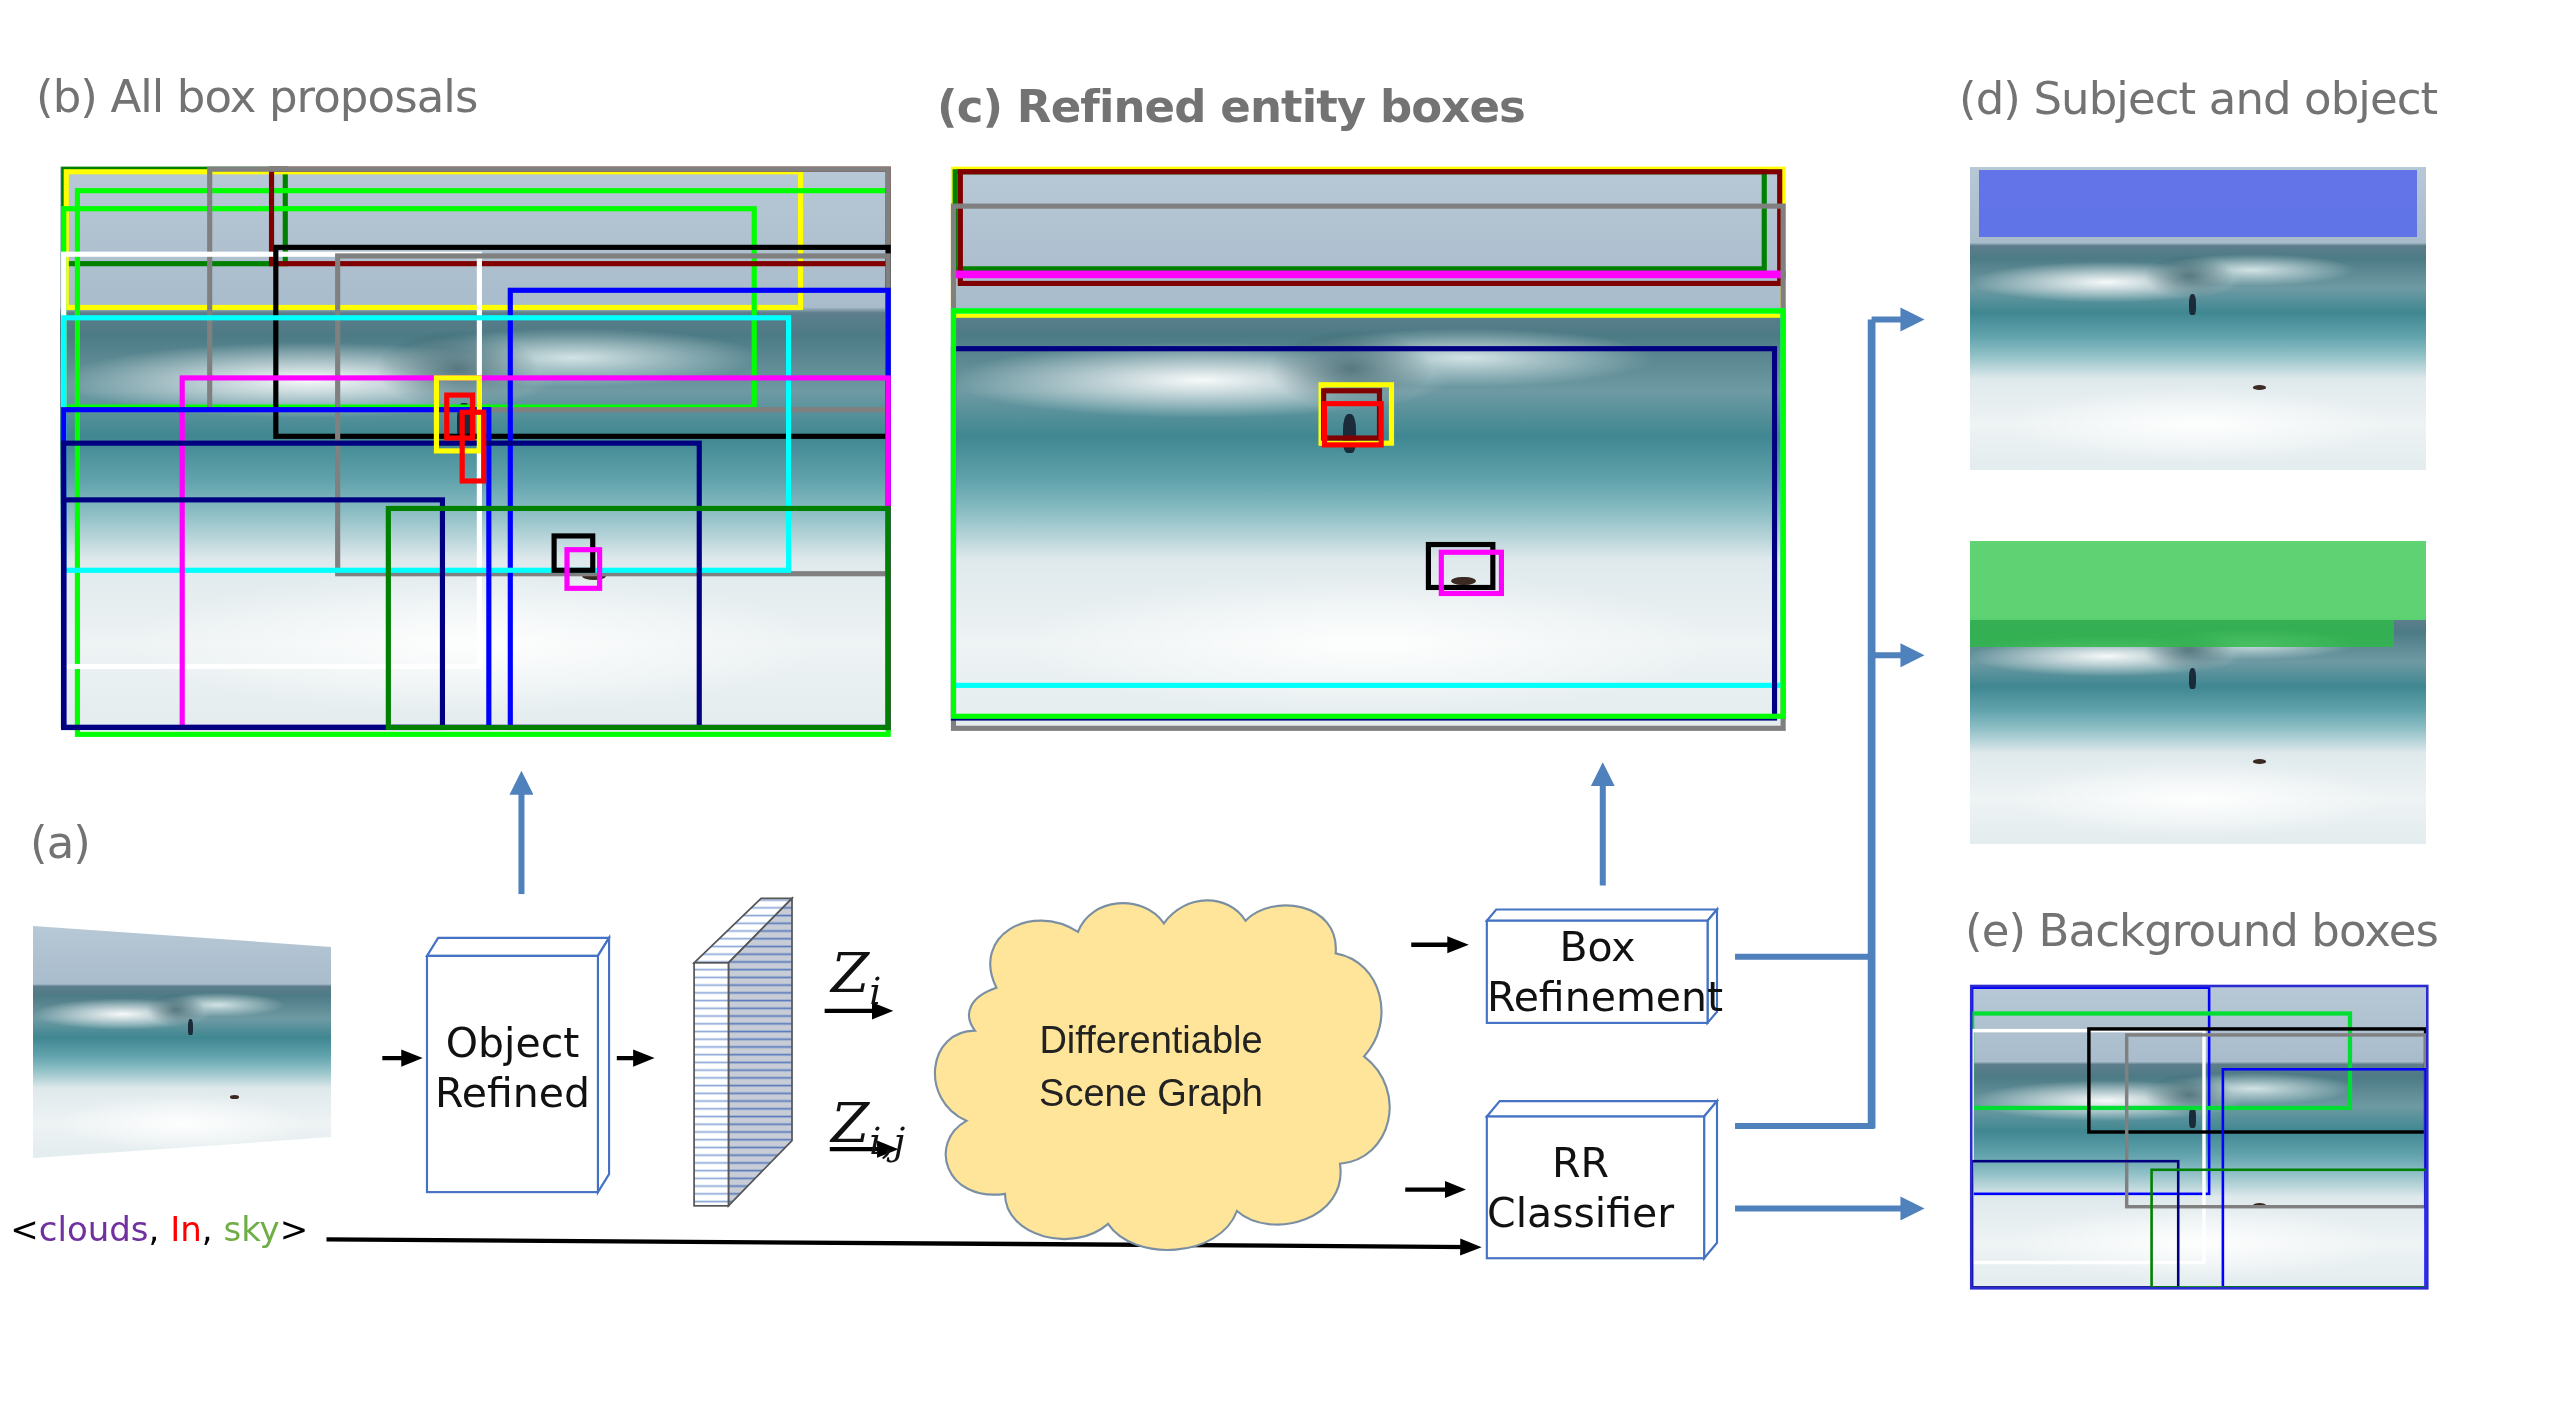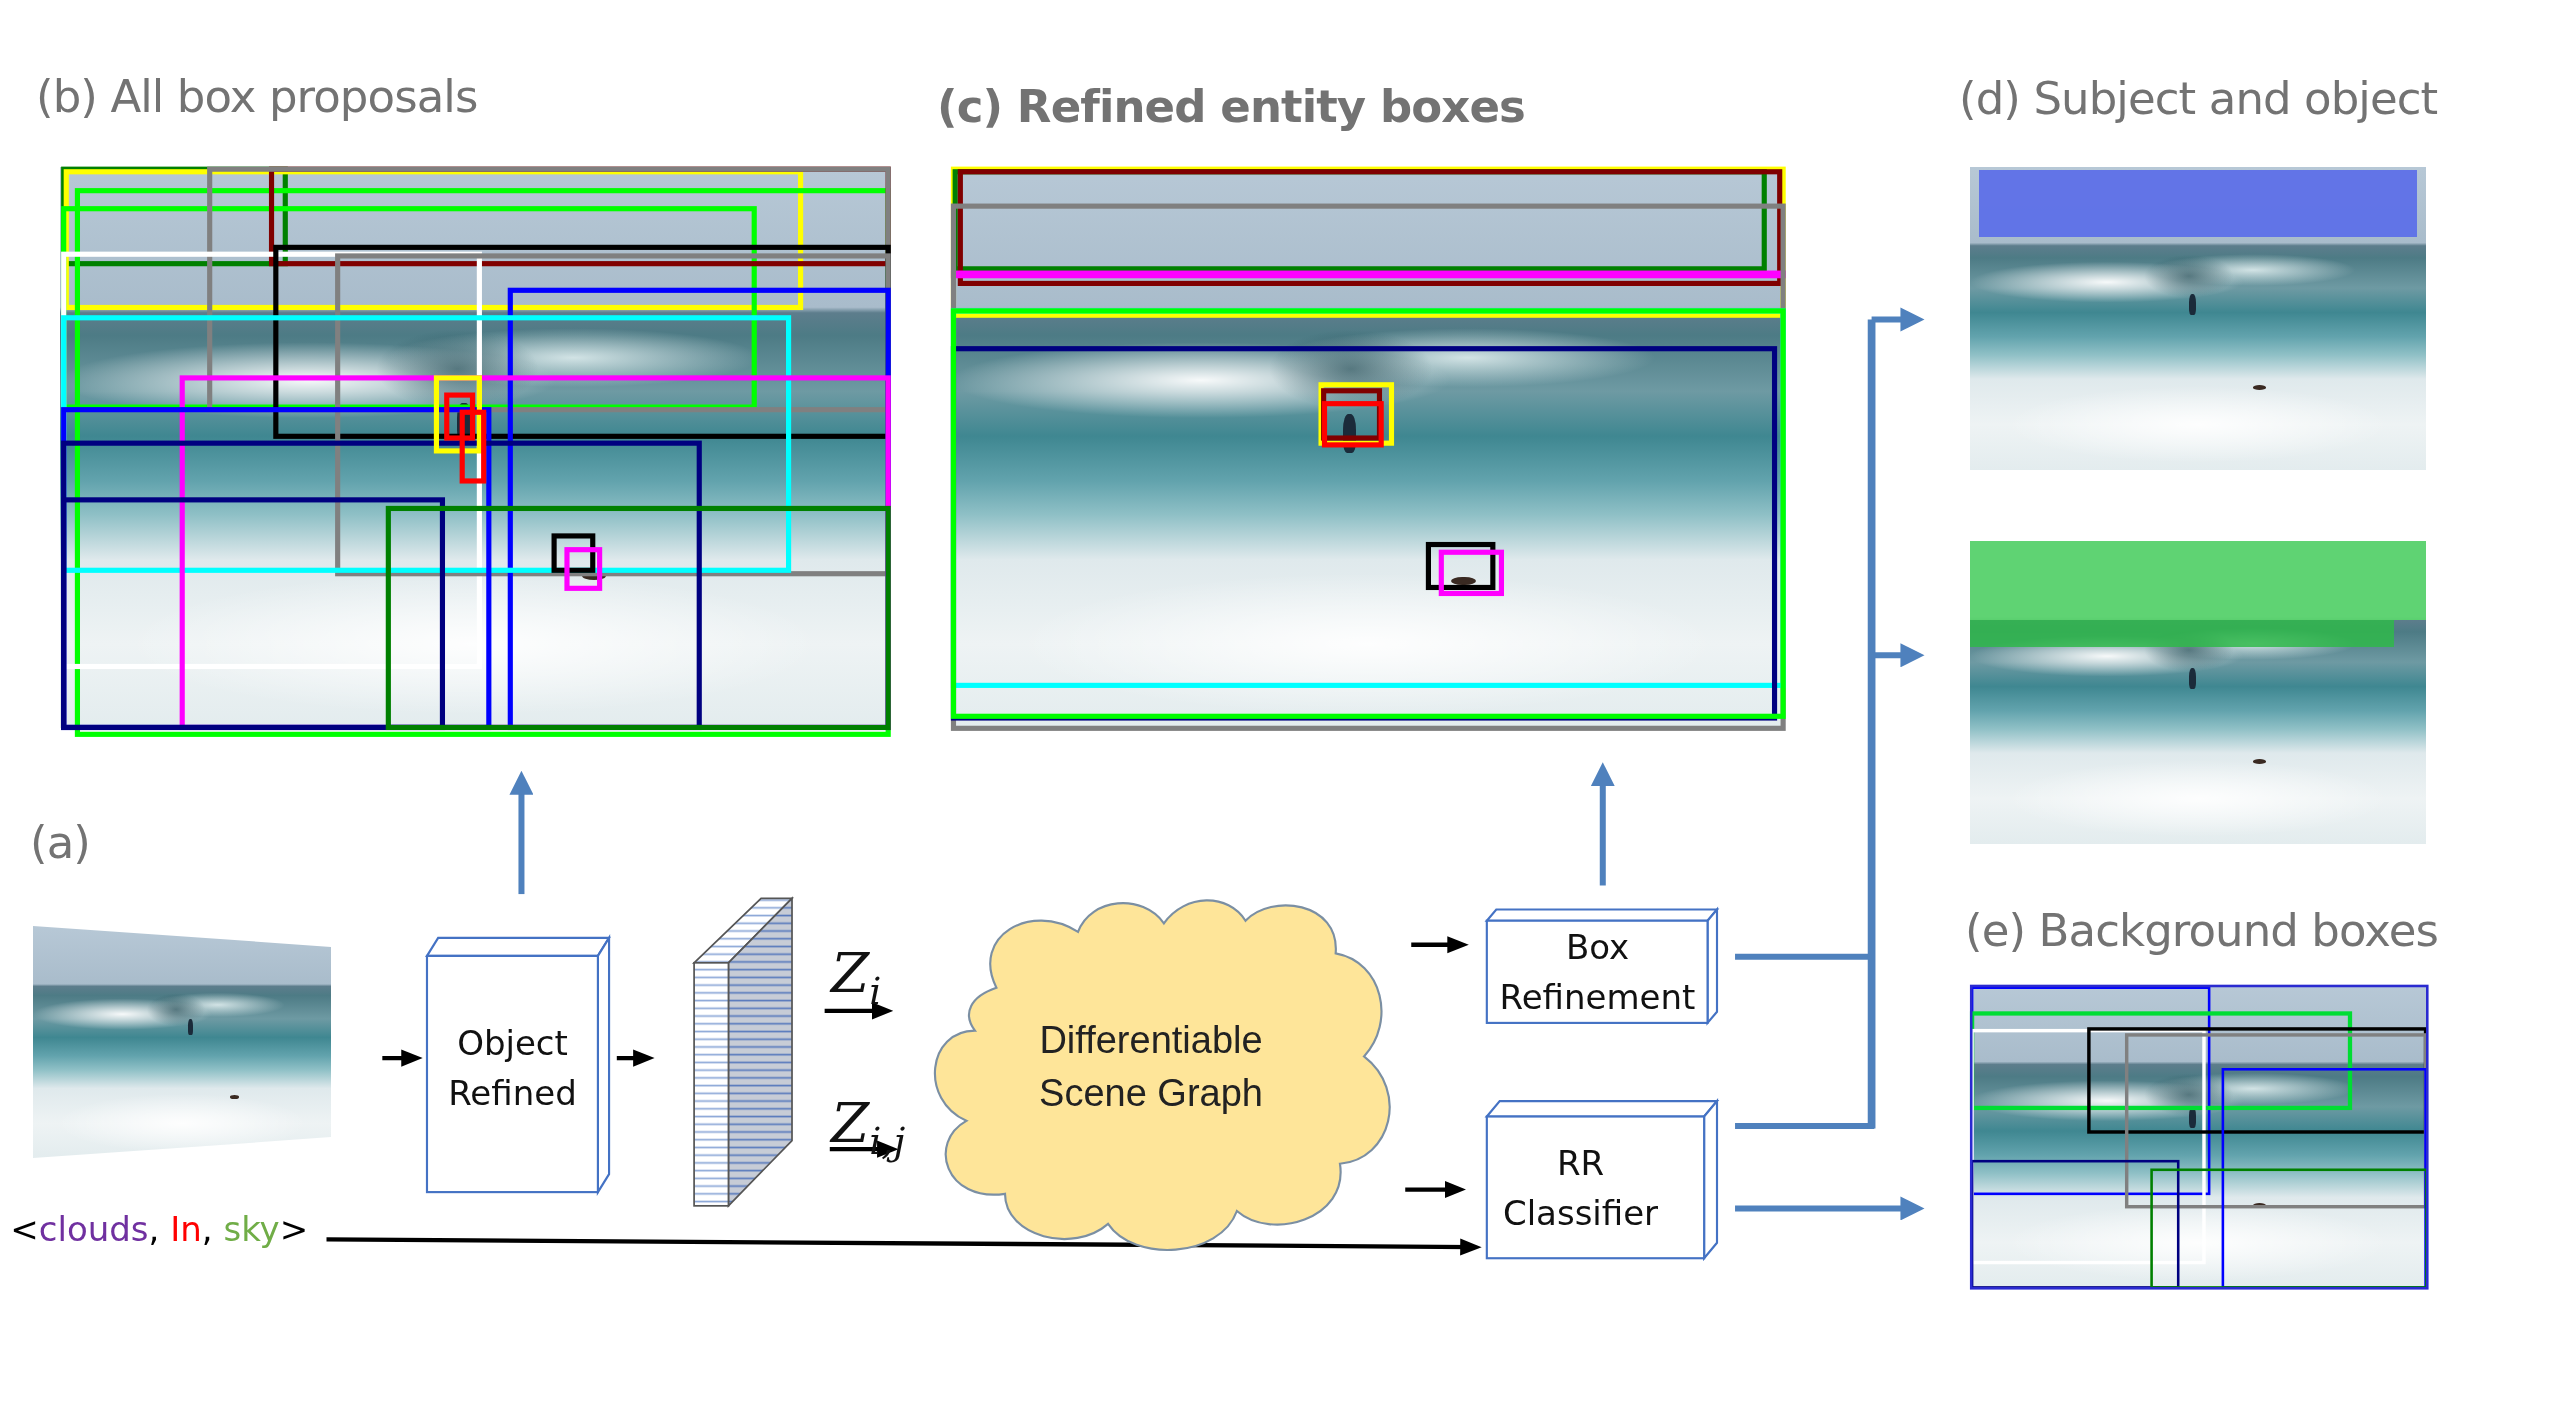--- a/index.html
+++ b/index.html
@@ -9,21 +9,21 @@
     background:
       radial-gradient(ellipse 14% 10% at 48% 36%, rgba(20,60,70,0.55), rgba(20,60,70,0) 70%),
       radial-gradient(ellipse 40% 9% at 30% 38%, rgba(255,255,255,0.95), rgba(255,255,255,0) 75%),
       radial-gradient(ellipse 30% 7% at 62% 34%, rgba(240,250,250,0.8), rgba(255,255,255,0) 75%),
       radial-gradient(ellipse 60% 18% at 50% 85%, rgba(255,255,255,0.9), rgba(255,255,255,0) 70%),
       linear-gradient(to bottom, #b7c8d6 0%, #a9bccb 25%, #5d7d8c 26%, #4d7b85 30%, #6e9aa3 40%, #3f8791 48%, #62a3ad 56%, #8fc0c6 62%, #dfe9ec 70%, #eef3f4 85%, #e3ecee 100%);
   }
   .photo .surfer { position: absolute; width: 1.6%; height: 7%; background: #1b2b3a; border-radius: 40% 40% 30% 30%; }
   .photo .swimmer { position: absolute; width: 3%; height: 1.6%; background: #3a2a22; border-radius: 50%; }
   svg { position: absolute; left: 0; top: 0; }
-  .box-label { position: absolute; text-align: center; font-size: 34px; line-height: 50px; color: #111; font-family: "DejaVu Sans", "Liberation Sans", sans-serif; }
+  .box-label { position: absolute; text-align: center; font-size: 41px; line-height: 50px; color: #111; font-family: "DejaVu Sans", "Liberation Sans", sans-serif; }
   .cloud-label { position: absolute; text-align: center; font-size: 38px; line-height: 53px; color: #222; font-family: "Liberation Sans", "DejaVu Sans", sans-serif; }
   .math { position: absolute; font-family: "DejaVu Serif", "Liberation Serif", serif; font-style: italic; font-size: 55px; color: #111; }
   .math sub { font-size: 38px; vertical-align: -12px; }
   .triple { position: absolute; font-size: 34px; font-family: "DejaVu Sans", "Liberation Sans", sans-serif; white-space: nowrap; }
   .overlay { position: absolute; }
 </style>
 </head>
 <body>
 
 <div id="stage">

